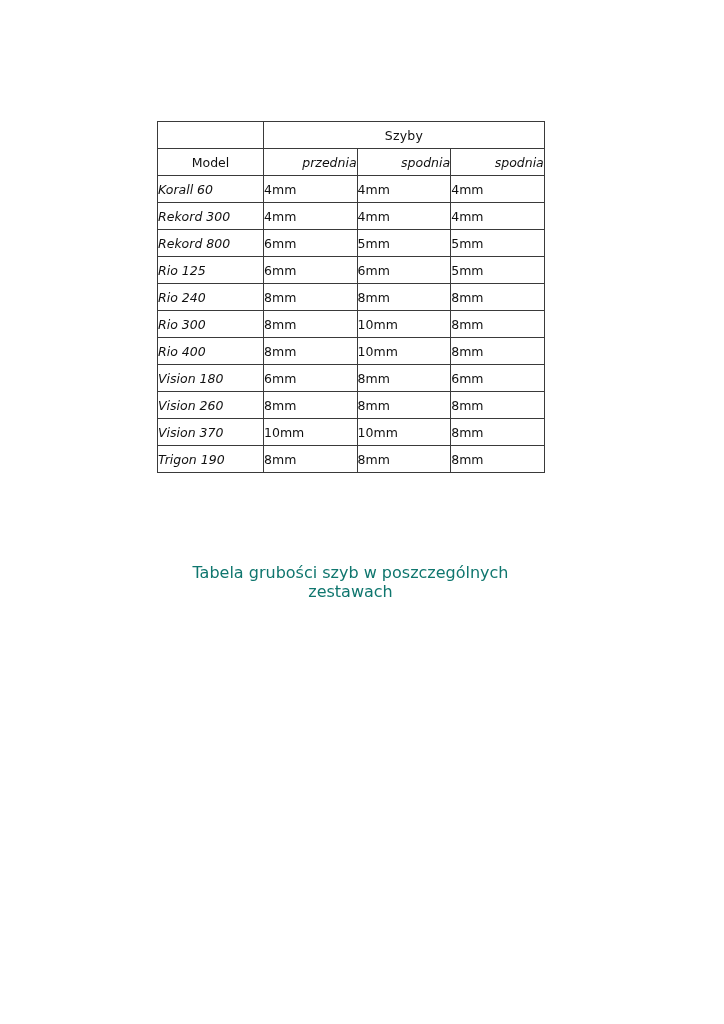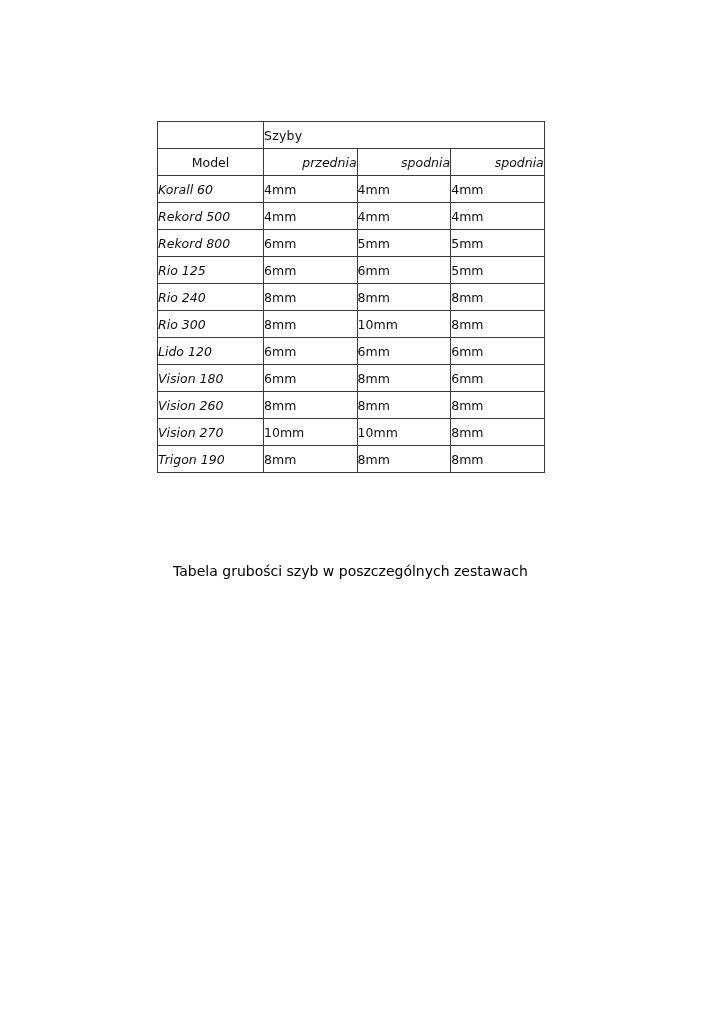--- a/index.html
+++ b/index.html
@@ -50,21 +50,21 @@
   
   col.c-model { width: 106px; }
   col.c-data  { width: 93.6px; }
 
   
   .cell-blank {
     background: #ffffff;
   }
   .cell-group {
     background: #cfcfcf;
-    text-align: left;
+    text-align: center;
     font-weight: bold;
     font-size: 13px;
     letter-spacing: 0.2px;
     margin-top: 44px;
   }
 
   
   .cell-model-head {
     background: #cfcfcf;
     text-align: center;
@@ -91,22 +91,22 @@
     text-align: left;
     font-size: 12.5px;
   }
 
   .caption {
     position: absolute;
     left: 157px;
     top: 563px;
     width: 387px;
     text-align: center;
-    font-size: 14px;
-    color: #000000;
+    font-size: 16px;
+    color: #0f766e;
     font-family: "DejaVu Sans", sans-serif;
   }
 </style>
 </head>
 <body>
 
 <div class="page">
 
   <div class="table-block">
     <table class="glass-table">
@@ -129,21 +129,21 @@
         </tr>
       </thead>
       <tbody>
         <tr>
           <td class="cell-model">Korall 60</td>
           <td class="cell-val">4mm</td>
           <td class="cell-val">4mm</td>
           <td class="cell-val">4mm</td>
         </tr>
         <tr>
-          <td class="cell-model">Rekord 500</td>
+          <td class="cell-model">Rekord 300</td>
           <td class="cell-val">4mm</td>
           <td class="cell-val">4mm</td>
           <td class="cell-val">4mm</td>
         </tr>
         <tr>
           <td class="cell-model">Rekord 800</td>
           <td class="cell-val">6mm</td>
           <td class="cell-val">5mm</td>
           <td class="cell-val">5mm</td>
         </tr>
@@ -159,39 +159,39 @@
           <td class="cell-val">8mm</td>
           <td class="cell-val">8mm</td>
         </tr>
         <tr>
           <td class="cell-model">Rio 300</td>
           <td class="cell-val">8mm</td>
           <td class="cell-val">10mm</td>
           <td class="cell-val">8mm</td>
         </tr>
         <tr>
-          <td class="cell-model">Lido 120</td>
-          <td class="cell-val">6mm</td>
-          <td class="cell-val">6mm</td>
-          <td class="cell-val">6mm</td>
+          <td class="cell-model">Rio 400</td>
+          <td class="cell-val">8mm</td>
+          <td class="cell-val">10mm</td>
+          <td class="cell-val">8mm</td>
         </tr>
         <tr>
           <td class="cell-model">Vision 180</td>
           <td class="cell-val">6mm</td>
           <td class="cell-val">8mm</td>
           <td class="cell-val">6mm</td>
         </tr>
         <tr>
           <td class="cell-model">Vision 260</td>
           <td class="cell-val">8mm</td>
           <td class="cell-val">8mm</td>
           <td class="cell-val">8mm</td>
         </tr>
         <tr>
-          <td class="cell-model">Vision 270</td>
+          <td class="cell-model">Vision 370</td>
           <td class="cell-val">10mm</td>
           <td class="cell-val">10mm</td>
           <td class="cell-val">8mm</td>
         </tr>
         <tr>
           <td class="cell-model">Trigon 190</td>
           <td class="cell-val">8mm</td>
           <td class="cell-val">8mm</td>
           <td class="cell-val">8mm</td>
         </tr>

